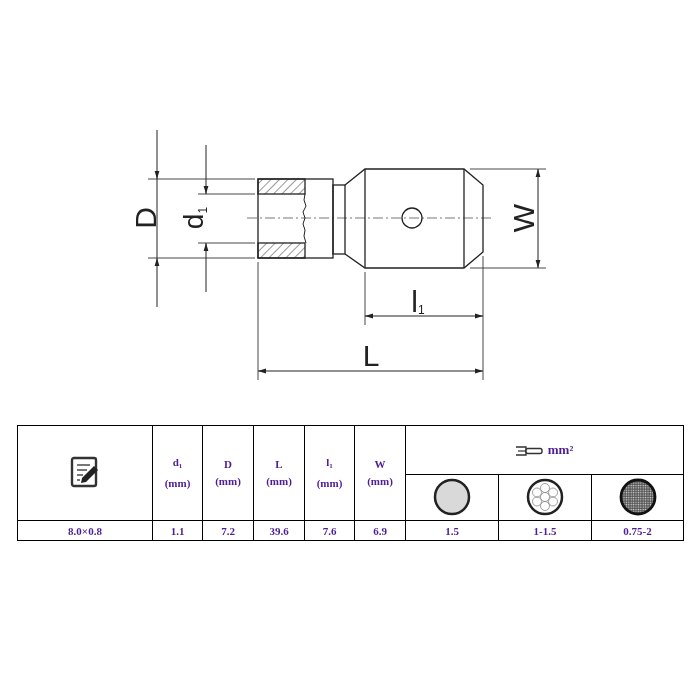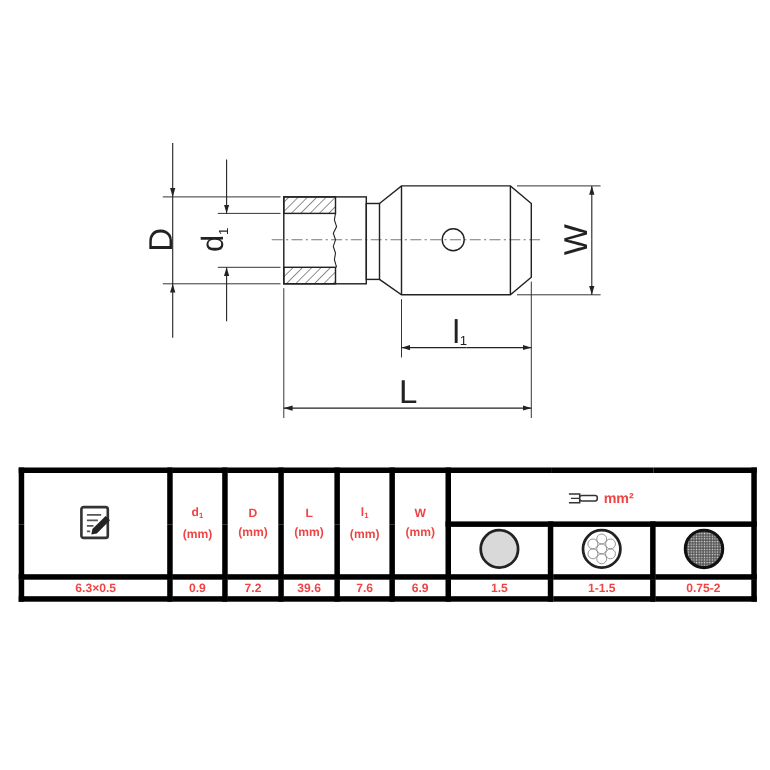--- a/index.html
+++ b/index.html
@@ -3,22 +3,22 @@
 <meta charset="utf-8">
 <style>
   html, body { margin:0; padding:0; background:#ffffff; }
   body { width:700px; height:700px; position:relative; overflow:hidden; font-family:"Liberation Sans", sans-serif; }
   #drawing { position:absolute; left:0; top:0; width:700px; height:410px; }
   #spec-table {
     position:absolute; left:17px; top:425px; width:666px; height:115px;
     border-collapse:collapse; table-layout:fixed; color:#333;
   }
   #spec-table td {
-    border:5px solid #000000; text-align:center; vertical-align:middle; padding:0;
-    font-family:Liberation Sans, sans-serif; font-weight:bold; font-size:11px; color:#ef4444;
+    border:1px solid #000000; text-align:center; vertical-align:middle; padding:0;
+    font-family:Liberation Serif, serif; font-weight:bold; font-size:11px; color:#4c1d95;
   }
   .hdr { line-height:17px; }
   .hdr .sub { font-size:7px; vertical-align:-2px; }
   .wire-hdr { font-size:13px !important; }
   .wire-hdr svg { vertical-align:middle; margin-right:4px; }
 </style>
 </head>
 <body>
 
 <svg id="drawing" viewBox="0 0 700 410" xmlns="http://www.w3.org/2000/svg">
@@ -156,22 +156,22 @@
           <pattern id="dots" patternUnits="userSpaceOnUse" width="2.4" height="2.4">
             <rect width="2.4" height="2.4" fill="#555"></rect>
             <circle cx="1.2" cy="1.2" r="0.7" fill="#ddd"></circle>
           </pattern>
         </defs>
         <circle cx="20" cy="20" r="17" fill="url(#dots)" stroke="#111" stroke-width="2.8"></circle>
       </svg>
     </td>
   </tr>
   <tr style="height:20px">
-    <td>6.3×0.5</td>
-    <td>0.9</td>
+    <td>8.0×0.8</td>
+    <td>1.1</td>
     <td>7.2</td>
     <td>39.6</td>
     <td>7.6</td>
     <td>6.9</td>
     <td>1.5</td>
     <td>1-1.5</td>
     <td>0.75-2</td>
   </tr>
 </tbody>
   </table>

